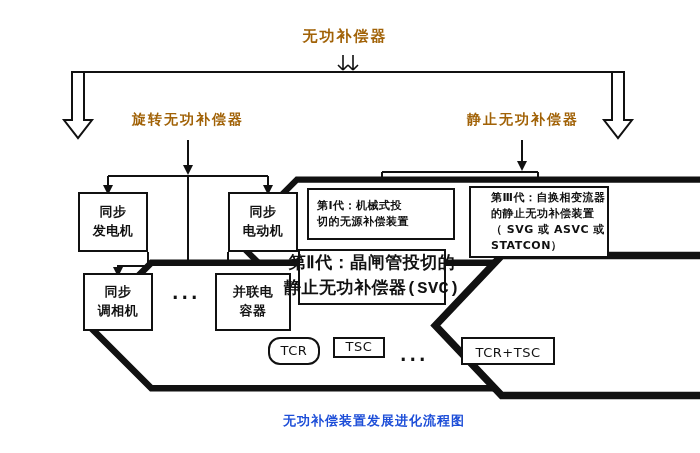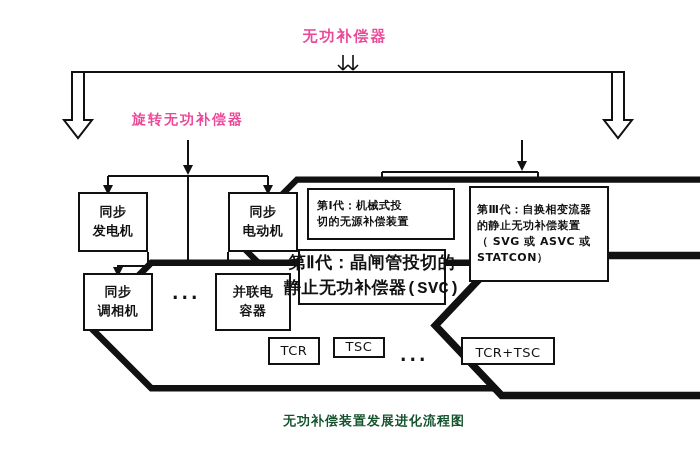--- a/index.html
+++ b/index.html
@@ -28,35 +28,35 @@
     z-index:3;
   }
   .node .ln{display:block;line-height:1.45;white-space:nowrap;}
   .cn{font-weight:700;}
 
   
   .hex{
     position:absolute;
     z-index:3;
     display:flex;align-items:center;justify-content:center;
-    color:#ec4899;font-weight:700;
+    color:#a16207;font-weight:700;
   }
   .hex .hexlabel{position:relative;z-index:2;letter-spacing:2px;}
   .hex svg{position:absolute;left:0;top:0;}
 
   .ellipsis{
     position:absolute;
     color:#111;
     font-weight:700;
     letter-spacing:3px;
     z-index:3;
   }
   .caption{
     position:absolute;
-    color:#14532d;
+    color:#1d4ed8;
     font-weight:700;
     letter-spacing:1px;
     white-space:nowrap;
     z-index:3;
     font-family:Liberation Serif, serif;
   }
 </style>
 </head>
 <body>
 
@@ -123,20 +123,21 @@
     <svg width="212" height="42" viewBox="0 0 212 42">
       <polygon points="21,2 191,2 210,21 191,40 21,40 2,21" fill="#fff" stroke="#111" stroke-width="2"></polygon>
     </svg>
     <span class="hexlabel">旋转无功补偿器</span>
   </div>
 
   <div class="hex" style="left:428px;top:99px;width:190px;height:42px;font-size:14px;">
     <svg width="190" height="42" viewBox="0 0 190 42">
       <polygon points="20,2 170,2 188,21 170,40 20,40 2,21" fill="#fff" stroke="#111" stroke-width="2"></polygon>
     </svg>
+    <span class="hexlabel">静止无功补偿器</span>
   </div>
 
   <div class="node" style="left:78px;top:192px;width:70px;height:60px;font-size:13px;">
     <span class="ln cn">同步</span>
     <span class="ln cn">发电机</span>
   </div>
 
   <div class="node" style="left:83px;top:273px;width:70px;height:58px;font-size:13px;">
     <span class="ln cn">同步</span>
     <span class="ln cn">调相机</span>
@@ -157,28 +158,28 @@
   <div class="node" style="left:307px;top:188px;width:148px;height:52px;font-size:11px;align-items:flex-start;padding-left:8px;">
     <span class="ln cn">第Ⅰ代：机械式投</span>
     <span class="ln cn">切的无源补偿装置</span>
   </div>
 
   <div class="node" style="left:298px;top:249px;width:148px;height:56px;font-size:17px;font-family:Liberation Mono, monospace;">
     <span class="ln cn">第Ⅱ代：晶闸管投切的</span>
     <span class="ln cn">静止无功补偿器(SVC)</span>
   </div>
 
-  <div class="node" style="left:469px;top:186px;width:140px;height:96px;font-size:11px;align-items:flex-start;padding-left:6px;">
+  <div class="node" style="left:469px;top:186px;width:140px;height:72px;font-size:11px;align-items:flex-start;padding-left:20px;">
     <span class="ln cn">第Ⅲ代：自换相变流器</span>
     <span class="ln cn">的静止无功补偿装置</span>
     <span class="ln cn">（ SVG  或  ASVC  或</span>
     <span class="ln cn">STATCON）</span>
   </div>
 
-  <div class="node" style="left:268px;top:337px;width:52px;height:28px;font-size:13px;">
+  <div class="node" style="left:268px;top:337px;width:52px;height:28px;font-size:13px;border-radius:12px;">
     <span class="ln">TCR</span>
   </div>
 
   <div class="node" style="left:333px;top:337px;width:52px;height:21px;font-size:13px;">
     <span class="ln">TSC</span>
   </div>
 
   <div class="ellipsis" style="left:400px;top:345px;font-size:17px;">...</div>
 
   <div class="node" style="left:461px;top:337px;width:94px;height:28px;font-size:13px;justify-content:flex-end;">

